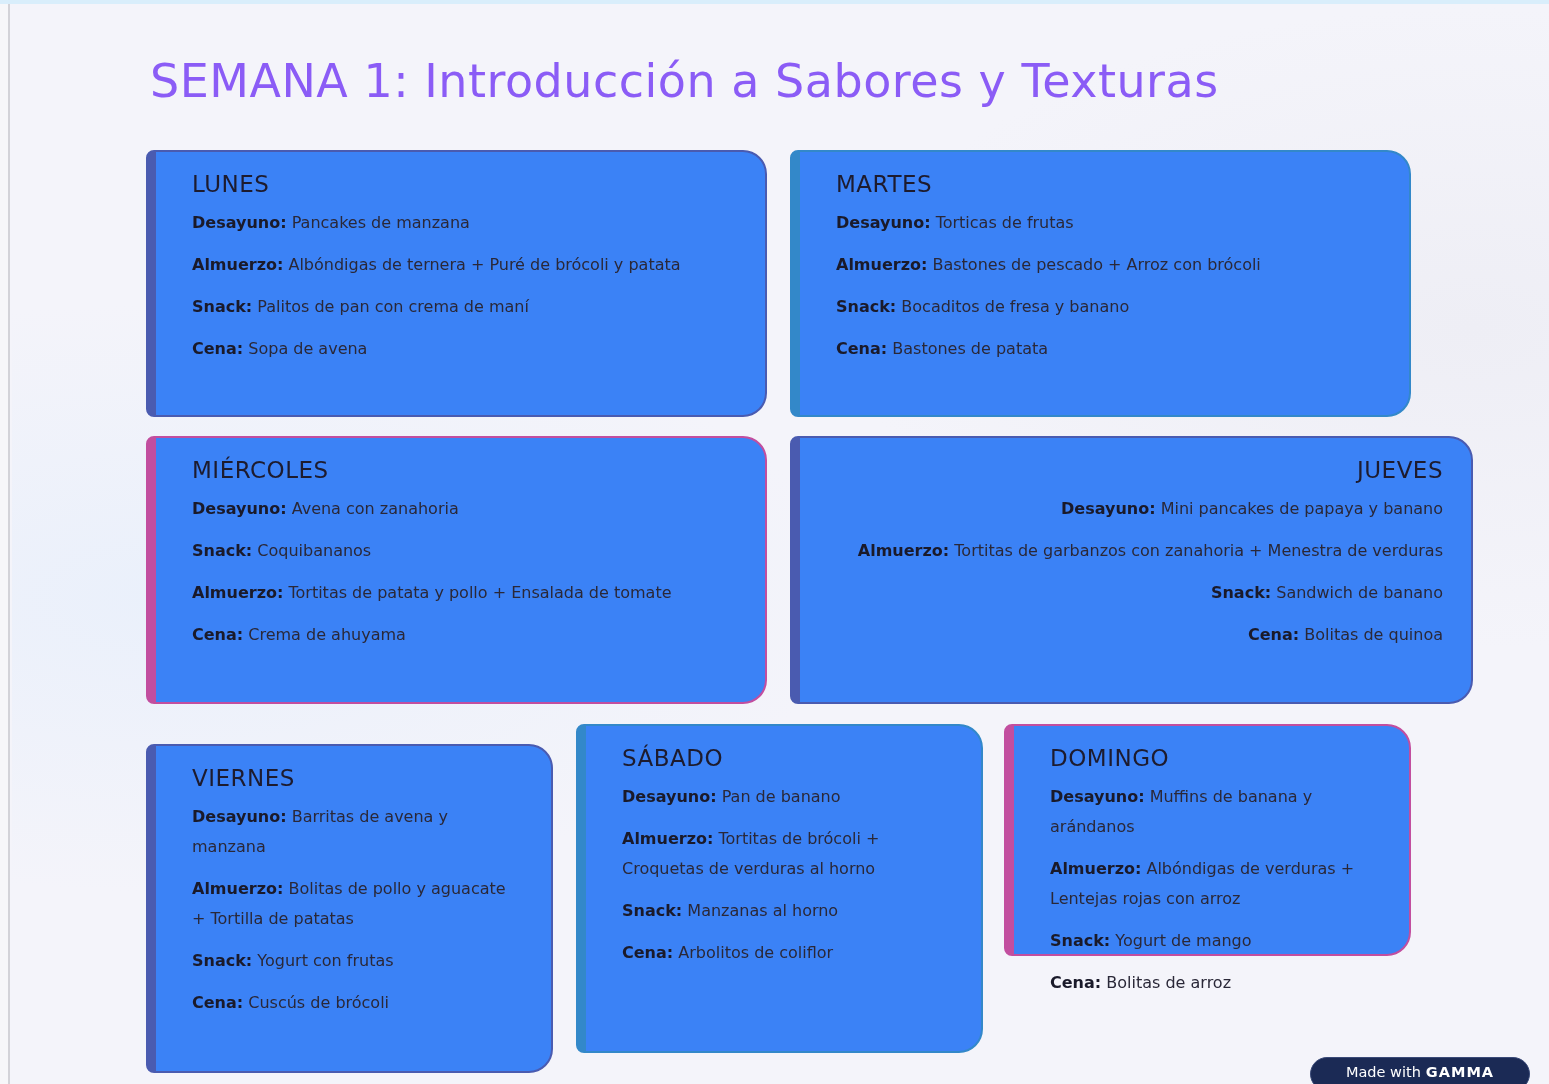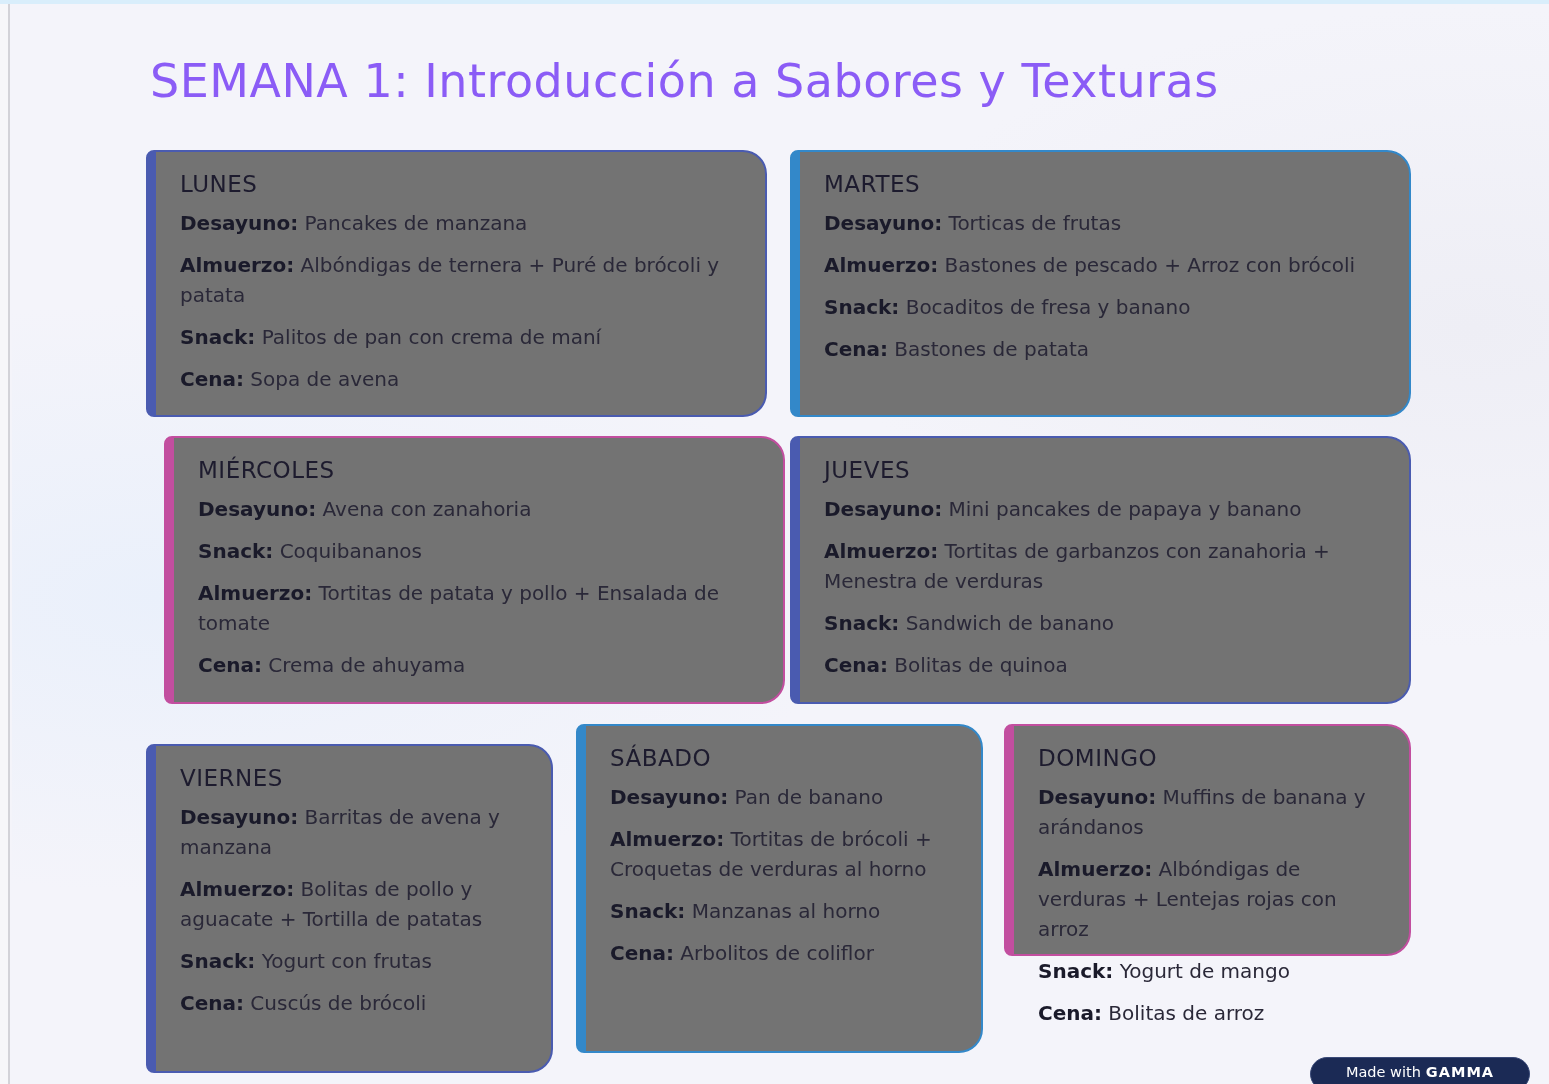--- a/index.html
+++ b/index.html
@@ -25,32 +25,32 @@
                   radial-gradient(ellipse at 95% 30%, #eeeef5 0%, rgba(244,244,250,0) 30%),
                   #f4f4fa;
     }
     .title {
       position: absolute; left: 150px; top: 54px;
       font-size: 46px; font-weight: 500; letter-spacing: 0.5px;
       color: #8b5cf6; white-space: nowrap;
     }
     .card {
       position: absolute;
-      background: #737373;
+      background: #3b82f6;
       border: 2px solid var(--accent);
       border-left: 10px solid var(--accent);
       border-radius: 8px 24px 24px 8px;
-      padding: 18px 28px 0 24px;
+      padding: 18px 28px 0 36px;
     }
     .card-title {
       font-size: 23px; font-weight: 400; letter-spacing: 0.5px;
       color: #1d1b2e; margin-bottom: 10px; line-height: 28px;
     }
     .meal {
-      font-size: 20px; line-height: 30px; margin-bottom: 12px;
+      font-size: 16px; line-height: 30px; margin-bottom: 12px;
       color: #2a2838;
     }
     .meal .label { font-weight: 700; color: #1a1a2a; }
     .badge {
       position: absolute; left: 1310px; top: 1057px;
       width: 220px; height: 34px;
       background: #1b2a55;
       border-radius: 17px;
       color: #ffffff; font-size: 14.5px;
       display: flex; align-items: flex-start; justify-content: center;
@@ -78,29 +78,29 @@
 </div>
 
 <div class="card" style="--accent:#3388c9; left:790px; top:150px; width:621px; height:267px;">
   <div class="card-title">MARTES</div>
   <div class="meal"><span class="label">Desayuno:</span> <span>Torticas de frutas</span></div>
   <div class="meal"><span class="label">Almuerzo:</span> <span>Bastones de pescado + Arroz con brócoli</span></div>
   <div class="meal"><span class="label">Snack:</span> <span>Bocaditos de fresa y banano</span></div>
   <div class="meal"><span class="label">Cena:</span> <span>Bastones de patata</span></div>
 </div>
 
-<div class="card" style="--accent:#c24e9f; left:146px; top:436px; width:621px; height:268px;margin-left:18px;">
+<div class="card" style="--accent:#c24e9f; left:146px; top:436px; width:621px; height:268px;">
   <div class="card-title">MIÉRCOLES</div>
   <div class="meal"><span class="label">Desayuno:</span> <span>Avena con zanahoria</span></div>
   <div class="meal"><span class="label">Snack:</span> <span>Coquibananos</span></div>
   <div class="meal"><span class="label">Almuerzo:</span> <span>Tortitas de patata y pollo + Ensalada de tomate</span></div>
   <div class="meal"><span class="label">Cena:</span> <span>Crema de ahuyama</span></div>
 </div>
 
-<div class="card" style="--accent:#4a5bb0; left:790px; top:436px; width:621px; height:268px;">
+<div class="card" style="--accent:#4a5bb0; left:790px; top:436px; width:683px; height:268px;text-align:right;">
   <div class="card-title">JUEVES</div>
   <div class="meal"><span class="label">Desayuno:</span> <span>Mini pancakes de papaya y banano</span></div>
   <div class="meal"><span class="label">Almuerzo:</span> <span>Tortitas de garbanzos con zanahoria + Menestra de verduras</span></div>
   <div class="meal"><span class="label">Snack:</span> <span>Sandwich de banano</span></div>
   <div class="meal"><span class="label">Cena:</span> <span>Bolitas de quinoa</span></div>
 </div>
 
 <div class="card" style="--accent:#4a5bb0; left:146px; top:724px; width:407px; height:329px;margin-top:20px;">
   <div class="card-title">VIERNES</div>
   <div class="meal"><span class="label">Desayuno:</span> <span>Barritas de avena y manzana</span></div>

